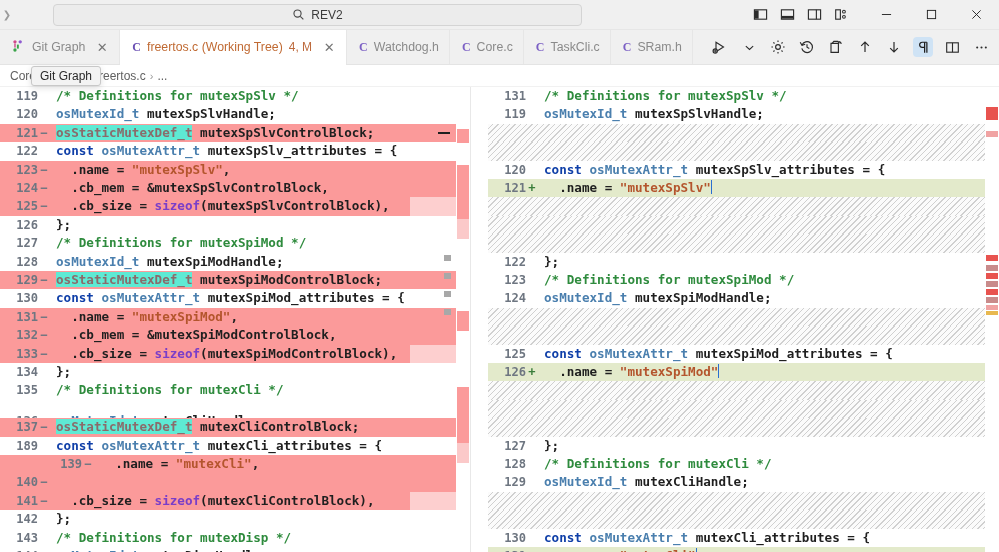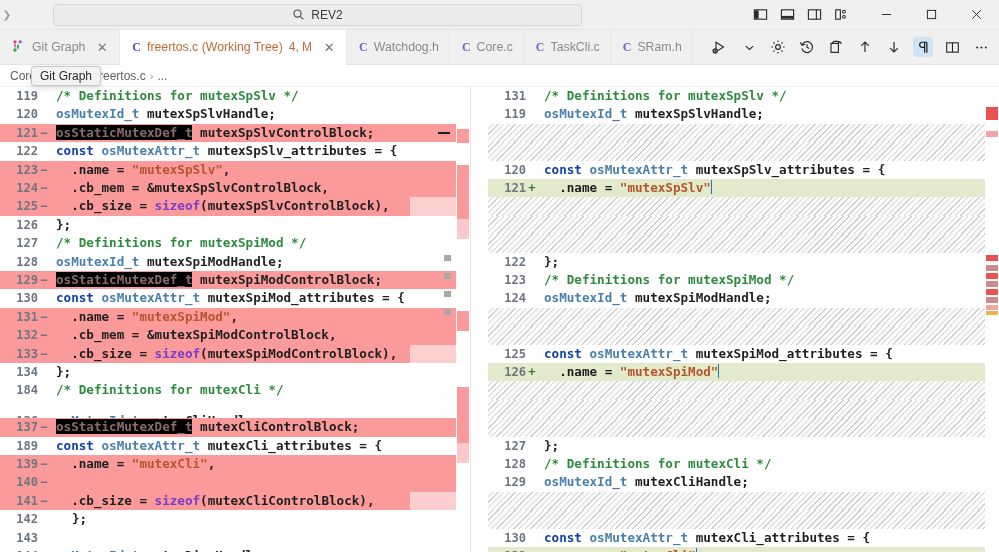--- a/index.html
+++ b/index.html
@@ -139,21 +139,21 @@
     user-select:none;
     display:flex; justify-content:flex-end; align-items:center; gap:2px;
   }
   .gutter .sign { width: 8px; text-align:center; color:#6e7681; }
   .content { flex:1; padding-left: 4px; position:relative; }
 
   .line.del { background:#fb9a9a; }
   .line.del .gutter { background:transparent; }
   .line.add { background:#e3eacb; }
   .line.empty-fill { background-image: repeating-linear-gradient(135deg, rgba(0,0,0,0) 0 3px, #d0d0d0 3px 4px); background-color:#fbfbfb; }
-  .inline-del-word { background:#000000; }
+  .inline-del-word { background:#5eead4; }
 
   
   .kw      { color:#0f3fa8; }
   .type    { color:#4a7fae; }
   .ident   { color:#1f1f1f; }
   .cmt     { color:#2e8b3d;text-align:center; }
   .str     { color:#b4552d; }
   .op      { color:#1f1f1f; }
   .sizeof  { color:#7a3ec8; }
   .tok-muted { color:#8a6b6b; }
@@ -368,29 +368,29 @@
         <div class="line del" style="top: 110.4px; position: absolute; left: 0px; right: 0px;"><div class="gutter"><span>125</span><span class="sign">−</span></div><div class="content"><span class="ident">  .cb_size = </span><span class="sizeof">sizeof</span><span class="ident">(mutexSpSlvControlBlock),</span></div><div style="position: absolute; right: 0px; top: 0px; bottom: 0px; width: 60px; background: rgb(253, 207, 207);"></div></div>
         <div class="line" style="top: 128.8px; position: absolute; left: 0px; right: 0px;"><div class="gutter"><span>126</span><span class="sign"></span></div><div class="content"><span class="ident">};</span></div></div>
         <div class="line" style="top: 147.2px; position: absolute; left: 0px; right: 0px;"><div class="gutter"><span>127</span><span class="sign"></span></div><div class="content"><span class="cmt">/* Definitions for mutexSpiMod */</span></div></div>
         <div class="line" style="top: 165.6px; position: absolute; left: 0px; right: 0px;"><div class="gutter"><span>128</span><span class="sign"></span></div><div class="content"><span class="type">osMutexId_t</span><span class="ident"> mutexSpiModHandle;</span></div></div>
         <div class="line del" style="top: 184px; position: absolute; left: 0px; right: 0px;"><div class="gutter"><span>129</span><span class="sign">−</span></div><div class="content"><span><span class="tok-muted inline-del-word">osStaticMutexDef_t</span><span class="ident"> mutexSpiModControlBlock;</span></span></div></div>
         <div class="line" style="top: 202.4px; position: absolute; left: 0px; right: 0px;"><div class="gutter"><span>130</span><span class="sign"></span></div><div class="content"><span class="kw">const</span><span class="op"> </span><span class="type">osMutexAttr_t</span><span class="ident"> mutexSpiMod_attributes = {</span></div></div>
         <div class="line del" style="top: 220.8px; position: absolute; left: 0px; right: 0px;"><div class="gutter"><span>131</span><span class="sign">−</span></div><div class="content"><span class="ident">  .name = </span><span class="str">"mutexSpiMod"</span><span class="op">,</span></div></div>
         <div class="line del" style="top: 239.2px; position: absolute; left: 0px; right: 0px;"><div class="gutter"><span>132</span><span class="sign">−</span></div><div class="content"><span class="ident">  .cb_mem = &amp;mutexSpiModControlBlock,</span></div></div>
         <div class="line del" style="top: 257.6px; position: absolute; left: 0px; right: 0px;"><div class="gutter"><span>133</span><span class="sign">−</span></div><div class="content"><span class="ident">  .cb_size = </span><span class="sizeof">sizeof</span><span class="ident">(mutexSpiModControlBlock),</span></div><div style="position: absolute; right: 0px; top: 0px; bottom: 0px; width: 60px; background: rgb(253, 207, 207);"></div></div>
         <div class="line" style="top: 276px; position: absolute; left: 0px; right: 0px;"><div class="gutter"><span>134</span><span class="sign"></span></div><div class="content"><span class="ident">};</span></div></div>
-        <div class="line" style="top: 294.4px; position: absolute; left: 0px; right: 0px;"><div class="gutter"><span>184</span><span class="sign"></span></div><div class="content"><span class="cmt">/* Definitions for mutexCli */</span></div></div>
+        <div class="line" style="top: 294.4px; position: absolute; left: 0px; right: 0px;"><div class="gutter"><span>135</span><span class="sign"></span></div><div class="content"><span class="cmt">/* Definitions for mutexCli */</span></div></div>
         <div class="line" style="top: 325px; position: absolute; left: 0px; right: 0px;"><div class="gutter"><span>136</span><span class="sign"></span></div><div class="content"><span class="type">osMutexId_t</span><span class="ident"> mutexCliHandle;</span></div></div>
         <div class="line del" style="top: 331.2px; position: absolute; left: 0px; right: 0px;"><div class="gutter"><span>137</span><span class="sign">−</span></div><div class="content"><span><span class="tok-muted inline-del-word">osStaticMutexDef_t</span><span class="ident"> mutexCliControlBlock;</span></span></div></div>
         <div class="line" style="top: 349.6px; position: absolute; left: 0px; right: 0px;"><div class="gutter"><span>189</span><span class="sign"></span></div><div class="content"><span class="kw">const</span><span class="op"> </span><span class="type">osMutexAttr_t</span><span class="ident"> mutexCli_attributes = {</span></div></div>
-        <div class="line del" style="top: 368px; position: absolute; left: 0px; right: 8px;"><div class="gutter"><span>139</span><span class="sign">−</span></div><div class="content"><span class="ident">  .name = </span><span class="str">"mutexCli"</span><span class="op">,</span></div></div>
+        <div class="line del" style="top: 368px; position: absolute; left: 0px; right: 8px; padding-left: 44px;"><div class="gutter"><span>139</span><span class="sign">−</span></div><div class="content"><span class="ident">  .name = </span><span class="str">"mutexCli"</span><span class="op">,</span></div></div>
         <div class="line del" style="top: 386.4px; position: absolute; left: 0px; right: 0px;"><div class="gutter"><span>140</span><span class="sign">−</span></div></div>
         <div class="line del" style="top: 404.8px; position: absolute; left: 0px; right: 0px;"><div class="gutter"><span>141</span><span class="sign">−</span></div><div class="content"><span class="ident">  .cb_size = </span><span class="sizeof">sizeof</span><span class="ident">(mutexCliControlBlock),</span></div><div style="position: absolute; right: 0px; top: 0px; bottom: 0px; width: 60px; background: rgb(253, 207, 207);"></div></div>
-        <div class="line" style="top: 423.2px; position: absolute; left: 0px; right: 0px; gap: 16px;"><div class="gutter"><span>142</span><span class="sign"></span></div><div class="content"><span class="ident">};</span></div></div>
-        <div class="line" style="top: 441.6px; position: absolute; left: 0px; right: 0px;"><div class="gutter"><span>143</span><span class="sign"></span></div></div>
+        <div class="line" style="top: 423.2px; position: absolute; left: 0px; right: 0px;"><div class="gutter"><span>142</span><span class="sign"></span></div><div class="content"><span class="ident">};</span></div></div>
+        <div class="line" style="top: 441.6px; position: absolute; left: 0px; right: 0px;"><div class="gutter"><span>143</span><span class="sign"></span></div><div class="content"><span class="cmt">/* Definitions for mutexDisp */</span></div></div>
         <div class="line" style="top: 460px; position: absolute; left: 0px; right: 0px;"><div class="gutter"><span>144</span><span class="sign"></span></div><div class="content"><span class="type">osMutexId_t</span><span class="ident"> mutexDispHandle;</span></div></div>
       </div>
     <div class="minimap-dots" id="left-dots">
         <div class="mdot" style="top: 168px;"></div>
         <div class="mdot" style="top: 186px;"></div>
         <div class="mdot" style="top: 204px;"></div>
         <div class="mdot" style="top: 222px;"></div>
       </div>
     <div class="ruler ruler-left" id="left-ruler">
         <div class="rmark" style="top: 42px; height: 14px; background: rgb(251, 154, 154);"></div>

